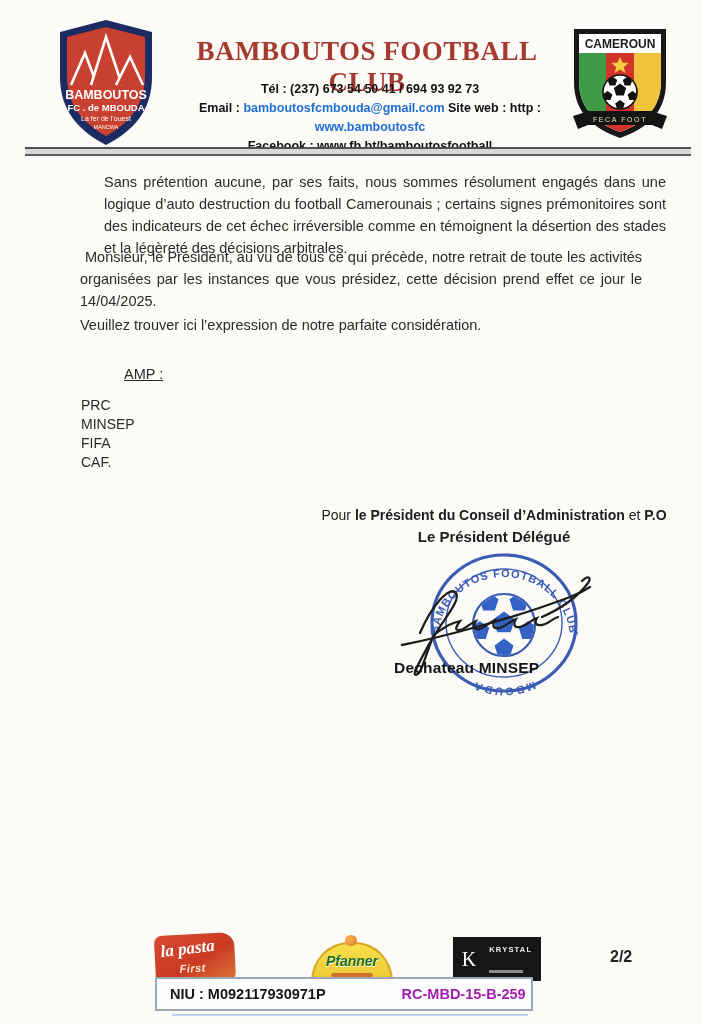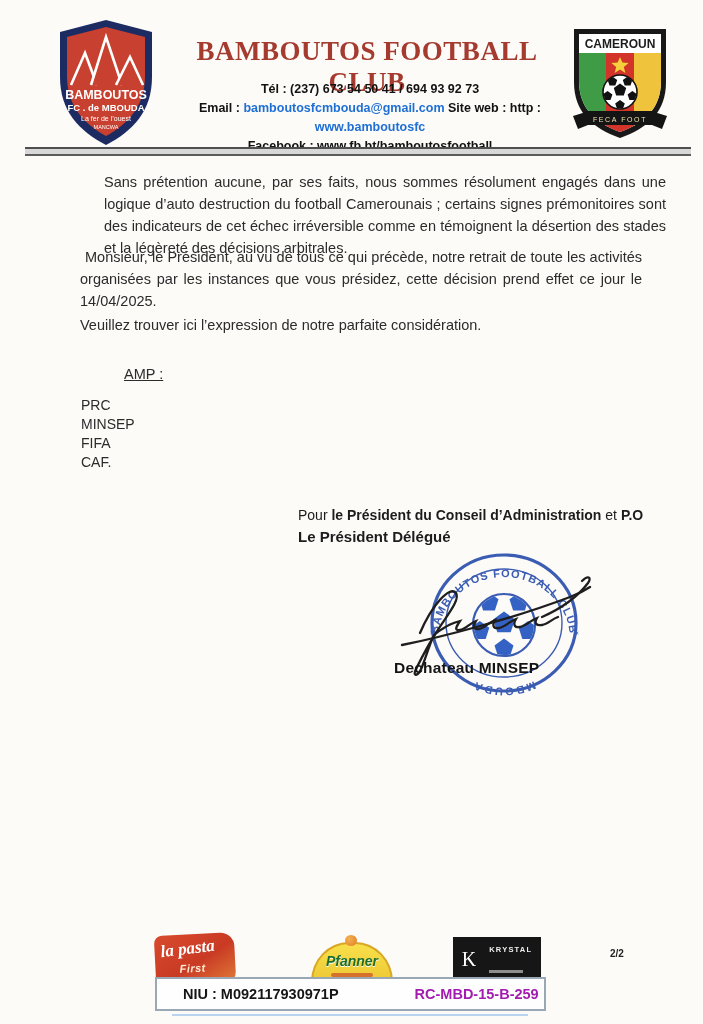--- a/index.html
+++ b/index.html
@@ -37,21 +37,21 @@
   .p2{left:80px;top:246px;width:562px;text-indent:5px;}
   .p3{left:80px;top:314px;width:562px;text-align:left;}
   .amp-head{
     left:86px;top:366px;font-size:14.5px;color:#2b2b2b;
     text-decoration:underline;
     margin-left:38px;
   }
   .amp-list{left:81px;top:396px;font-size:14px;line-height:19px;color:#2b2b2b;}
 
   
-  .sig-heading{left:298px;top:504px;width:392px;
+  .sig-heading{left:298px;top:504px;width:392px;text-align:center;
     font-size:14px;line-height:22px;color:#1c1c1c;}
   .sig-heading .b{font-weight:bold;}
   .sig-line2{font-weight:bold;font-size:15px;}
   .stamp-svg{left:392px;top:541px;width:216px;height:160px;}
   .signatory{
     left:394px;top:659px;width:230px;font-weight:bold;font-size:15.5px;
     color:#141414;z-index:5;letter-spacing:.2px;
   }
 
   
@@ -95,25 +95,25 @@
     left:453px;top:937px;width:88px;height:44px;background:#161616;
     display:flex;align-items:center;justify-content:center;gap:4px;
   }
   .krystal .kmark{
     font-family:"Liberation Serif",serif;font-size:20px;color:#fff;
     position:relative;
   }
   .krystal .ktextcol{display:flex;flex-direction:column;gap:16px;margin-left:9px;}
   .krystal .kname{font-size:7.5px;color:#efefef;letter-spacing:1.2px;font-weight:bold;}
   .krystal .ksub{width:34px;height:3px;background:#8d8d8d;}
-  .pagenum{left:610px;top:948px;font-size:10px;font-weight:bold;color:#222;}
+  .pagenum{left:610px;top:948px;font-size:16px;font-weight:bold;color:#222;}
   .niu-box{
     left:155px;top:977px;width:374px;height:30px;
     border:2px solid #9aa7b5;background:#fefefe;
-    display:flex;align-items:center;z-index:2;padding-left:13px;
+    display:flex;align-items:center;z-index:2;
   }
   .niu-box .niu{margin-left:13px;font-weight:bold;font-size:14.5px;color:#151515;}
   .niu-box .rc{margin-left:76px;font-weight:bold;font-size:14.5px;color:#a21caf;}
   .blue-underline{
     left:172px;top:1014px;width:356px;height:2px;background:#b9d4ee;
   }
 </style>
 </head>
 <body>
 

